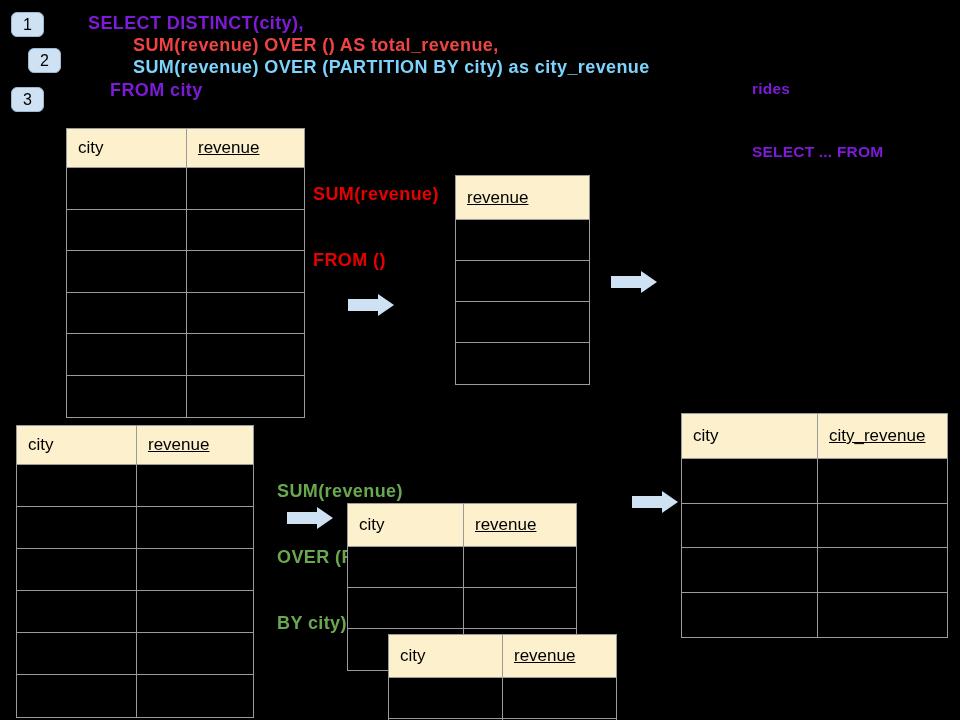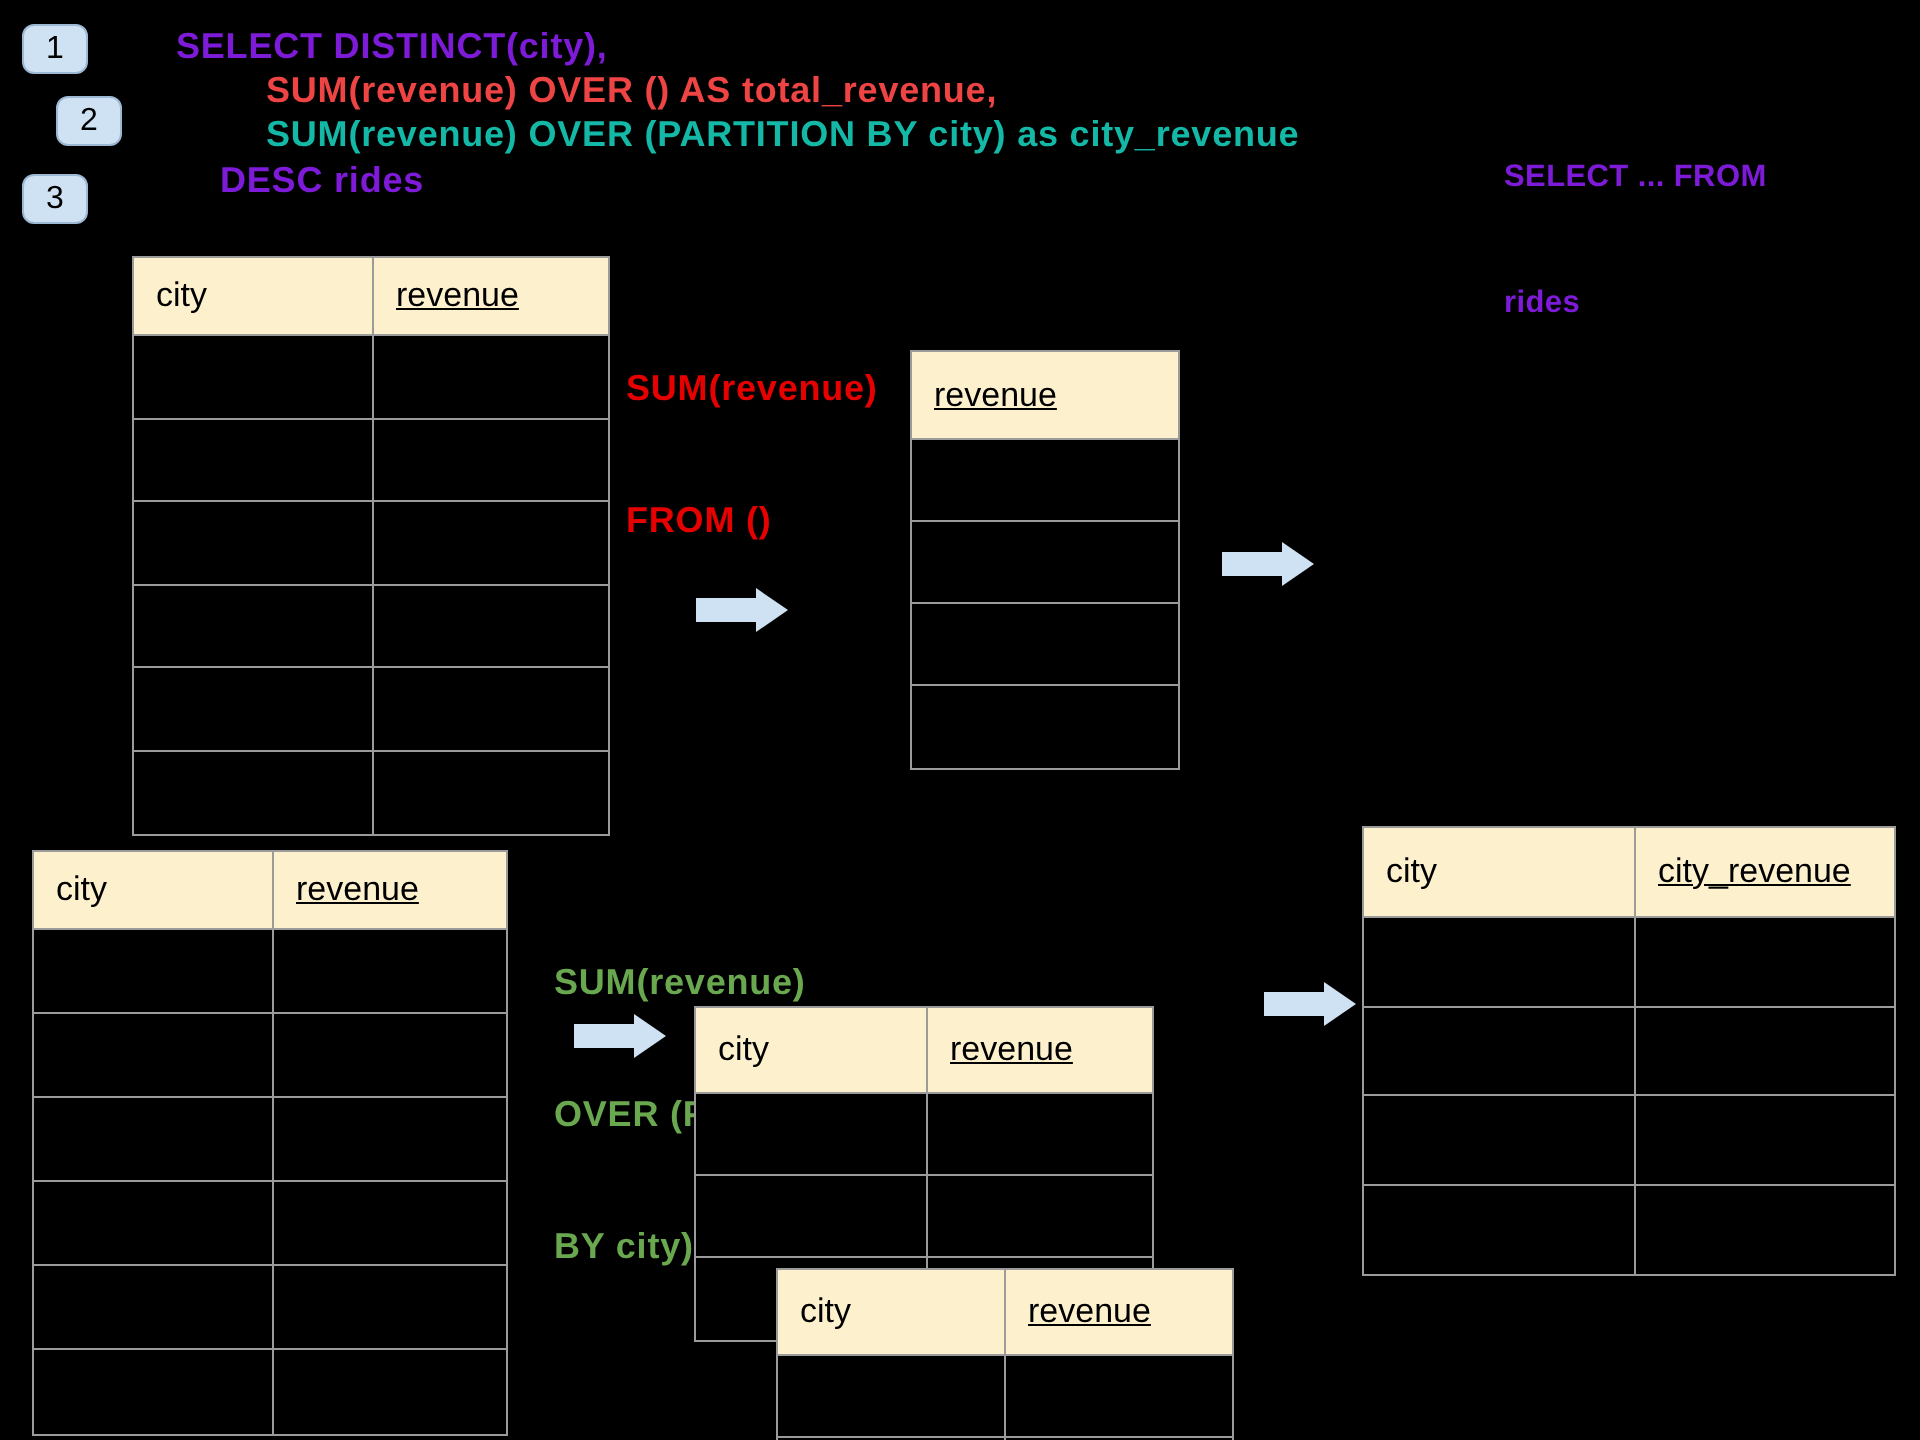--- a/index.html
+++ b/index.html
@@ -82,26 +82,26 @@
 <body>
 
 <div id="stage">
 
   <div class="badge badge-1">1</div>
   <div class="badge badge-2">2</div>
   <div class="badge badge-3">3</div>
 
   <div class="code sql-l0" style="color: rgb(126, 27, 216);">SELECT DISTINCT(city),</div>
   <div class="code sql-l1" style="color: #ef4444;">SUM(revenue) OVER () AS total_revenue,</div>
-  <div class="code sql-l2" style="color: #14b8a6;">SUM(revenue) OVER (PARTITION BY city) as city_revenue</div>
-  <div class="code sql-l3" style="color: rgb(126, 27, 216);">DESC rides</div>
+  <div class="code sql-l2" style="color: #7dd3fc;">SUM(revenue) OVER (PARTITION BY city) as city_revenue</div>
+  <div class="code sql-l3" style="color: rgb(126, 27, 216);">FROM city</div>
 
   <div class="code side-snippet" style="color: rgb(126, 27, 216);">
+    <div>rides</div>
     <div>SELECT ... FROM</div>
-    <div>rides</div>
   </div>
 
   <div class="code label-total" style="color: rgb(230, 0, 0);">
     <div>SUM(revenue)</div>
     <div>FROM ()</div>
   </div>
 
   <div class="code label-partition" style="color: rgb(106, 168, 79);">
     <div>SUM(revenue)</div>
     <div>OVER (PARTITION</div>

